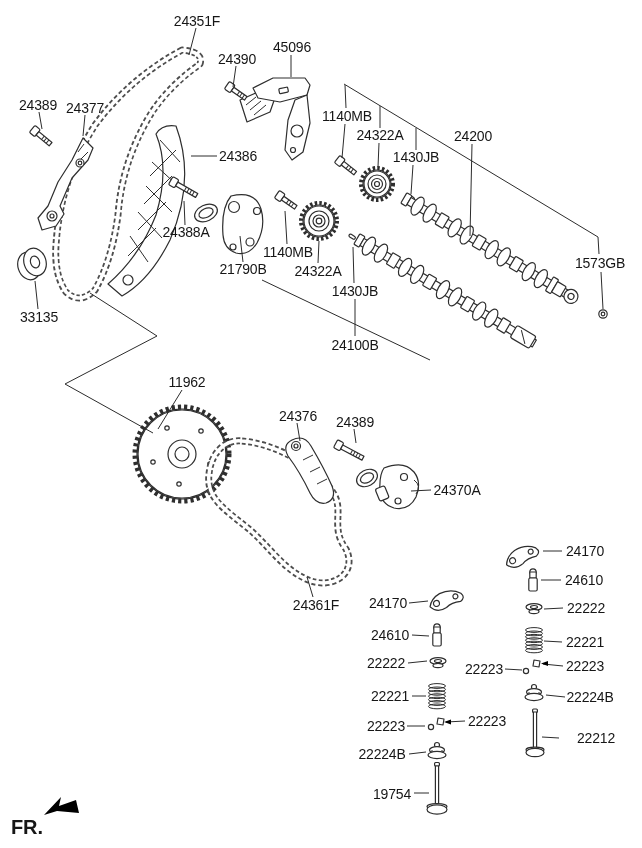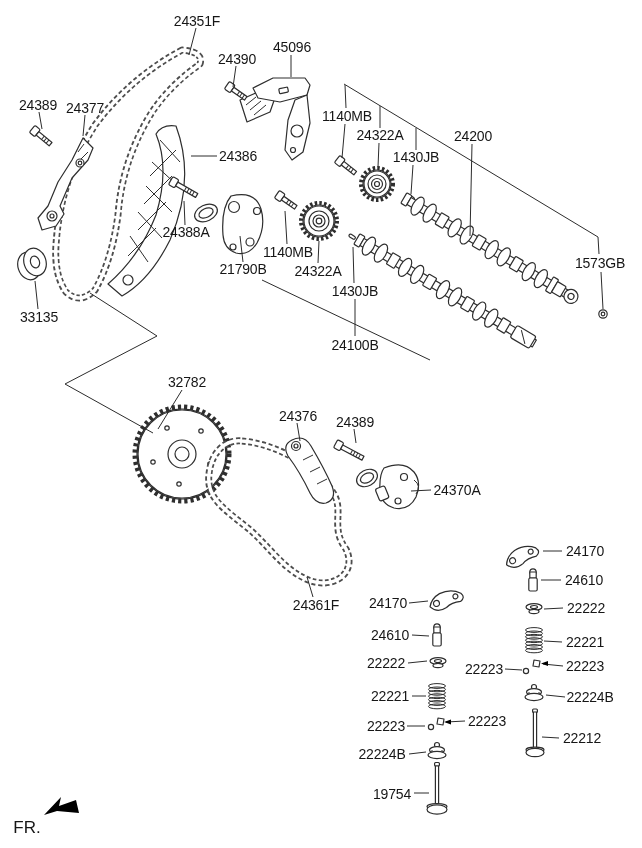--- a/index.html
+++ b/index.html
@@ -1,21 +1,21 @@
 <!DOCTYPE html>
 <html><head>
 <meta charset="utf-8">
 <style>
   html,body{margin:0;padding:0;background:#fff;}
   .stage{position:relative;width:642px;height:848px;background:#fff;overflow:hidden;
          font-family:"Liberation Sans",sans-serif;}
   .stage svg{position:absolute;left:0;top:0;}
   .lbl{position:absolute;transform:translate(-50%,-50%);font-size:14px;color:#161616;
        white-space:nowrap;letter-spacing:-0.2px;line-height:1;text-align:right;}
-  .lbl.fr{font-weight:400;font-size:17px;letter-spacing:0;}
+  .lbl.fr{font-weight:700;font-size:20px;letter-spacing:0;}
   
   .pt{fill:#fff;stroke:#2e2e2e;stroke-width:1.2;stroke-linejoin:round;}
   .ln{fill:none;stroke:#2e2e2e;stroke-width:1;}
   .chain{fill:none;stroke:#4d4d4d;stroke-width:7;stroke-dasharray:4 2.6;stroke-linejoin:round;}
   .core{fill:none;stroke:#fff;stroke-width:3.4;stroke-linejoin:round;}
   .teeth{fill:none;stroke:#2e2e2e;}
   .leader{stroke:#2c2c2c;stroke-width:1;fill:none;}
   .solid{fill:#000;stroke:none;}
 </style>
 </head>
@@ -374,37 +374,37 @@
 <div class="lbl" style="left:347px;top:116px">1140MB</div>
 <div class="lbl" style="left:380px;top:135px">24322A</div>
 <div class="lbl" style="left:416px;top:157px">1430JB</div>
 <div class="lbl" style="left:473px;top:136px">24200</div>
 <div class="lbl" style="left:600px;top:263px">1573GB</div>
 <div class="lbl" style="left:288px;top:252px">1140MB</div>
 <div class="lbl" style="left:318px;top:271px">24322A</div>
 <div class="lbl" style="left:355px;top:291px">1430JB</div>
 <div class="lbl" style="left:355px;top:345px">24100B</div>
 <div class="lbl" style="left:39px;top:317px">33135</div>
-<div class="lbl" style="left:187px;top:382px">32782</div>
+<div class="lbl" style="left:187px;top:382px">11962</div>
 <div class="lbl" style="left:298px;top:416px">24376</div>
 <div class="lbl" style="left:355px;top:422px">24389</div>
 <div class="lbl" style="left:457px;top:490px">24370A</div>
 <div class="lbl" style="left:316px;top:605px">24361F</div>
 <div class="lbl" style="left:388px;top:603px">24170</div>
 <div class="lbl" style="left:390px;top:635px">24610</div>
 <div class="lbl" style="left:386px;top:663px">22222</div>
 <div class="lbl" style="left:390px;top:696px">22221</div>
 <div class="lbl" style="left:386px;top:726px">22223</div>
 <div class="lbl" style="left:487px;top:721px">22223</div>
 <div class="lbl" style="left:382px;top:754px">22224B</div>
 <div class="lbl" style="left:392px;top:794px">19754</div>
 <div class="lbl" style="left:585px;top:551px">24170</div>
 <div class="lbl" style="left:584px;top:580px">24610</div>
 <div class="lbl" style="left:586px;top:608px">22222</div>
 <div class="lbl" style="left:585px;top:642px">22221</div>
 <div class="lbl" style="left:484px;top:669px">22223</div>
 <div class="lbl" style="left:585px;top:666px">22223</div>
 <div class="lbl" style="left:590px;top:697px">22224B</div>
-<div class="lbl" style="left:582px;top:738px">22212</div>
+<div class="lbl" style="left:596px;top:738px">22212</div>
 
 <div class="lbl fr" style="left:27px;top:827px">FR.</div>
 
 </div>
 
 </body></html>

